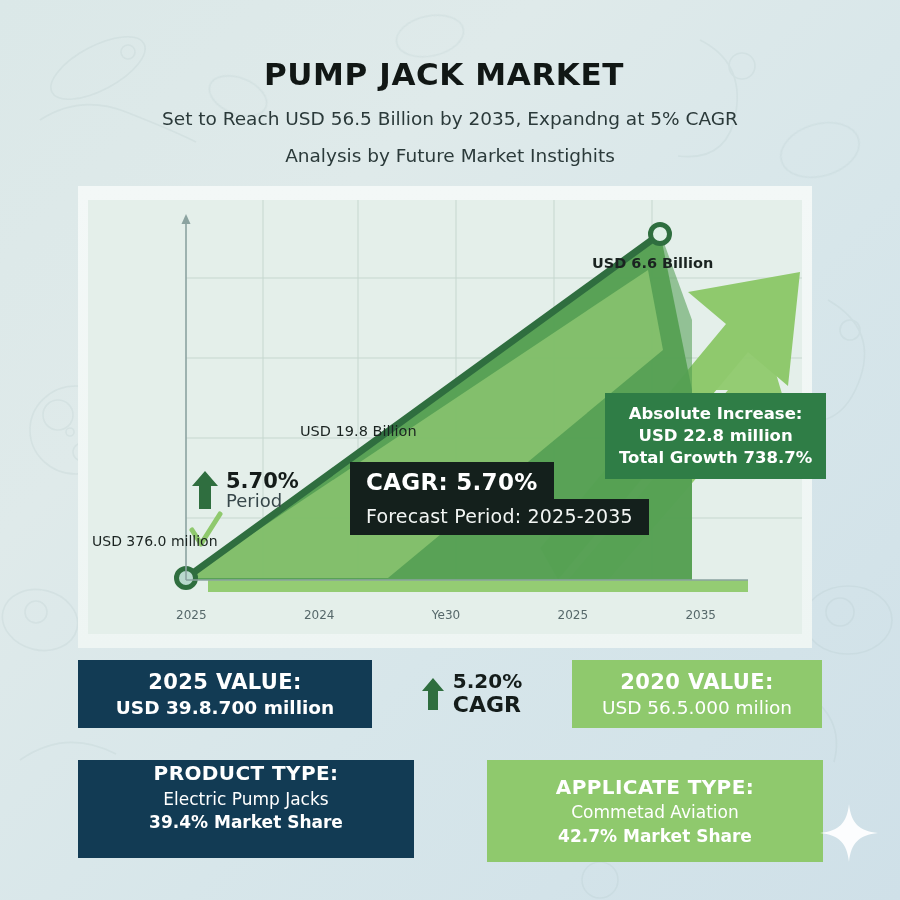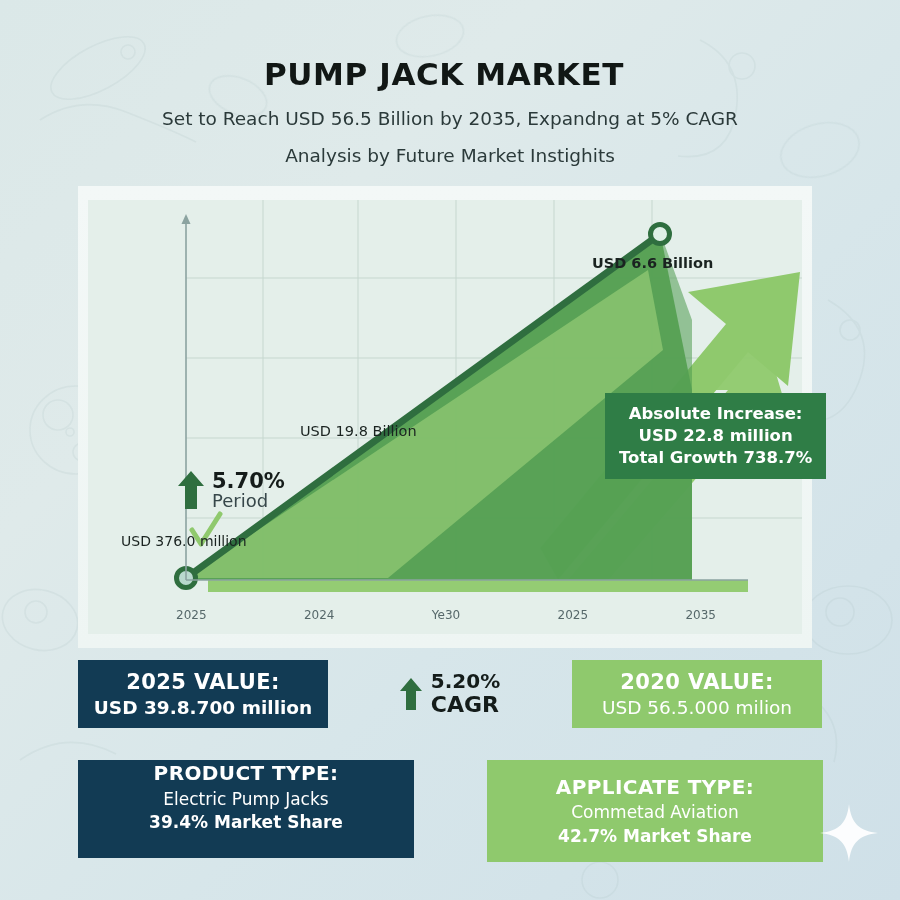--- a/index.html
+++ b/index.html
@@ -75,27 +75,27 @@
     top: 0;
   }
   
   .pt-label {
     position: absolute;
     font-size: 14.5px;
     color: #1a2320;
     white-space: nowrap;
     font-family: "DejaVu Sans", sans-serif;
   }
-  #label-start { left: 92px; top: 533px; font-size: 14px; margin-left: 29px; }
+  #label-start { left: 92px; top: 533px; font-size: 14px; }
   #label-mid   { left: 300px; top: 423px; font-size: 14.5px; }
   #label-end   { left: 592px; top: 255px; font-size: 14.5px; font-weight: 600;}
   
   .growth-badge {
     position: absolute;
-    left: 178px;
+    left: 192px;
     top: 470px;
     display: flex;
     align-items: center;
     gap: 8px;
   }
   .growth-text { line-height: 1.05; }
   .growth-pct {
     font-size: 21px;
     font-weight: bold;
     color: #151c1a;
@@ -165,21 +165,21 @@
     left: 78px;
     top: 660px;
     width: 744px;
     height: 68px;
     display: flex;
     align-items: stretch;
   }
   .card-navy {
     background: #123b54;
     color: #ffffff;
-    width: 250px;
+    width: 294px;
     display: flex;
     flex-direction: column;
     align-items: center;
     justify-content: center;
     line-height: 1.25;
   }
   .card-navy .l1 { font-size: 21px; font-weight: bold; letter-spacing: 0.4px;}
   .card-navy .l2 { font-size: 18.5px; font-weight: bold; }
   .cagr-mid {
     flex: 1;
@@ -331,20 +331,24 @@
   <div class="growth-badge">
     <svg width="26" height="38" viewBox="0 0 26 38">
       <path d="M13 0 L26 15 L19 15 L19 38 L7 38 L7 15 L0 15 Z" fill="#2f6e3f"></path>
     </svg>
     <div class="growth-text">
       <div class="growth-pct">5.70%</div>
       <div class="growth-word">Period</div>
     </div>
   </div>
 
+  <div class="cagr-box">
+    <div class="cagr-line1">CAGR: 5.70%</div>
+    <div class="cagr-line2">Forecast Period: 2025-2035</div>
+  </div>
 
   <div class="abs-box">
     <div>Absolute Increase:</div>
     <div>USD 22.8 million</div>
     <div>Total Growth 738.7%</div>
   </div>
 
   <div class="xticks">
     <span>2025</span>
     <span>2024</span>

